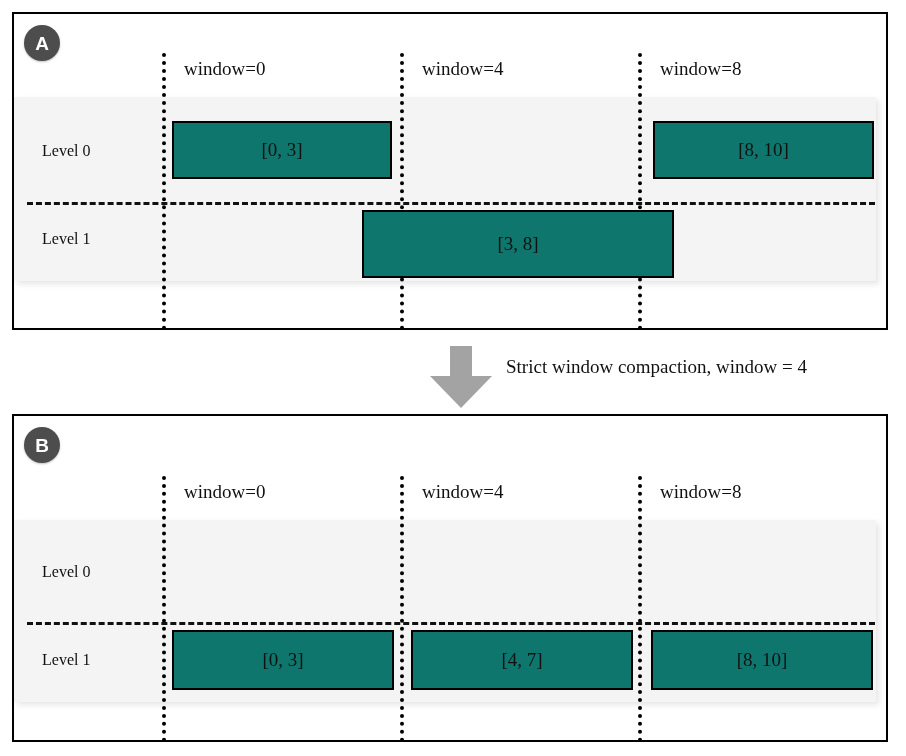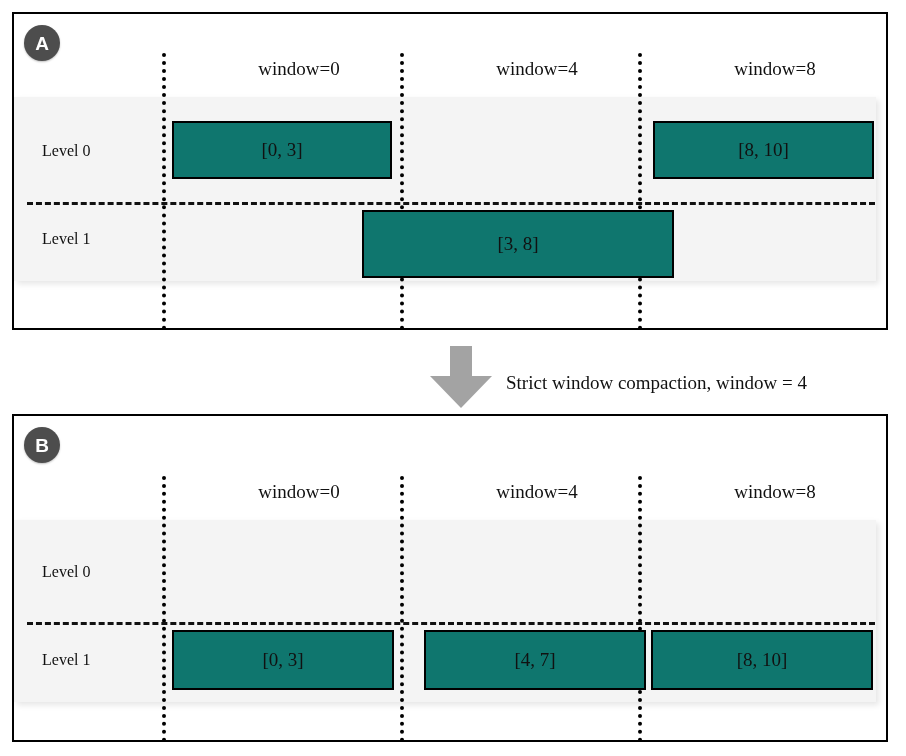--- a/index.html
+++ b/index.html
@@ -72,21 +72,21 @@
     border-top: 3px dashed #111111;
   }
   #panel-a .hline { top: 188px; }
   #panel-b .hline { top: 206px; }
 
   
   .wlabel {
     position: absolute;
     font-size: 19px;
     color: #111111;
-    text-align: center;
+    text-align: left;
     white-space: nowrap;
   }
 
   
   .llabel {
     position: absolute;
     font-size: 16px;
     color: #111111;
     white-space: nowrap;
   }
@@ -113,21 +113,21 @@
     height: 62px;
   }
   #arrow-shape {
     width: 100%;
     height: 100%;
     display: block;
   }
   #transition-caption {
     position: absolute;
     left: 506px;
-    top: 372px;
+    top: 356px;
     font-size: 19px;
     color: #111111;
     white-space: nowrap;
   }
 </style>
 </head>
 <body>
 
 <div class="panel" id="panel-a">
 
@@ -178,16 +178,16 @@
   <div class="hline"></div>
 
   <div class="wlabel" style="left:170px; top:65px; width:230px">window=0</div>
   <div class="wlabel" style="left:408px; top:65px; width:230px">window=4</div>
   <div class="wlabel" style="left:646px; top:65px; width:230px">window=8</div>
 
   <div class="llabel" style="left:28px; top:147px">Level 0</div>
   <div class="llabel" style="left:28px; top:235px">Level 1</div>
 
   <div class="ibox" style="left:158px; top:214px; width:222px; height:60px">[0, 3]</div>
-  <div class="ibox" style="left:410px; top:214px; width:222px; height:60px">[4, 7]</div>
+  <div class="ibox" style="left:397px; top:214px; width:222px; height:60px">[4, 7]</div>
   <div class="ibox" style="left:637px; top:214px; width:222px; height:60px">[8, 10]</div>
 
 </div>
 
 </body></html>

